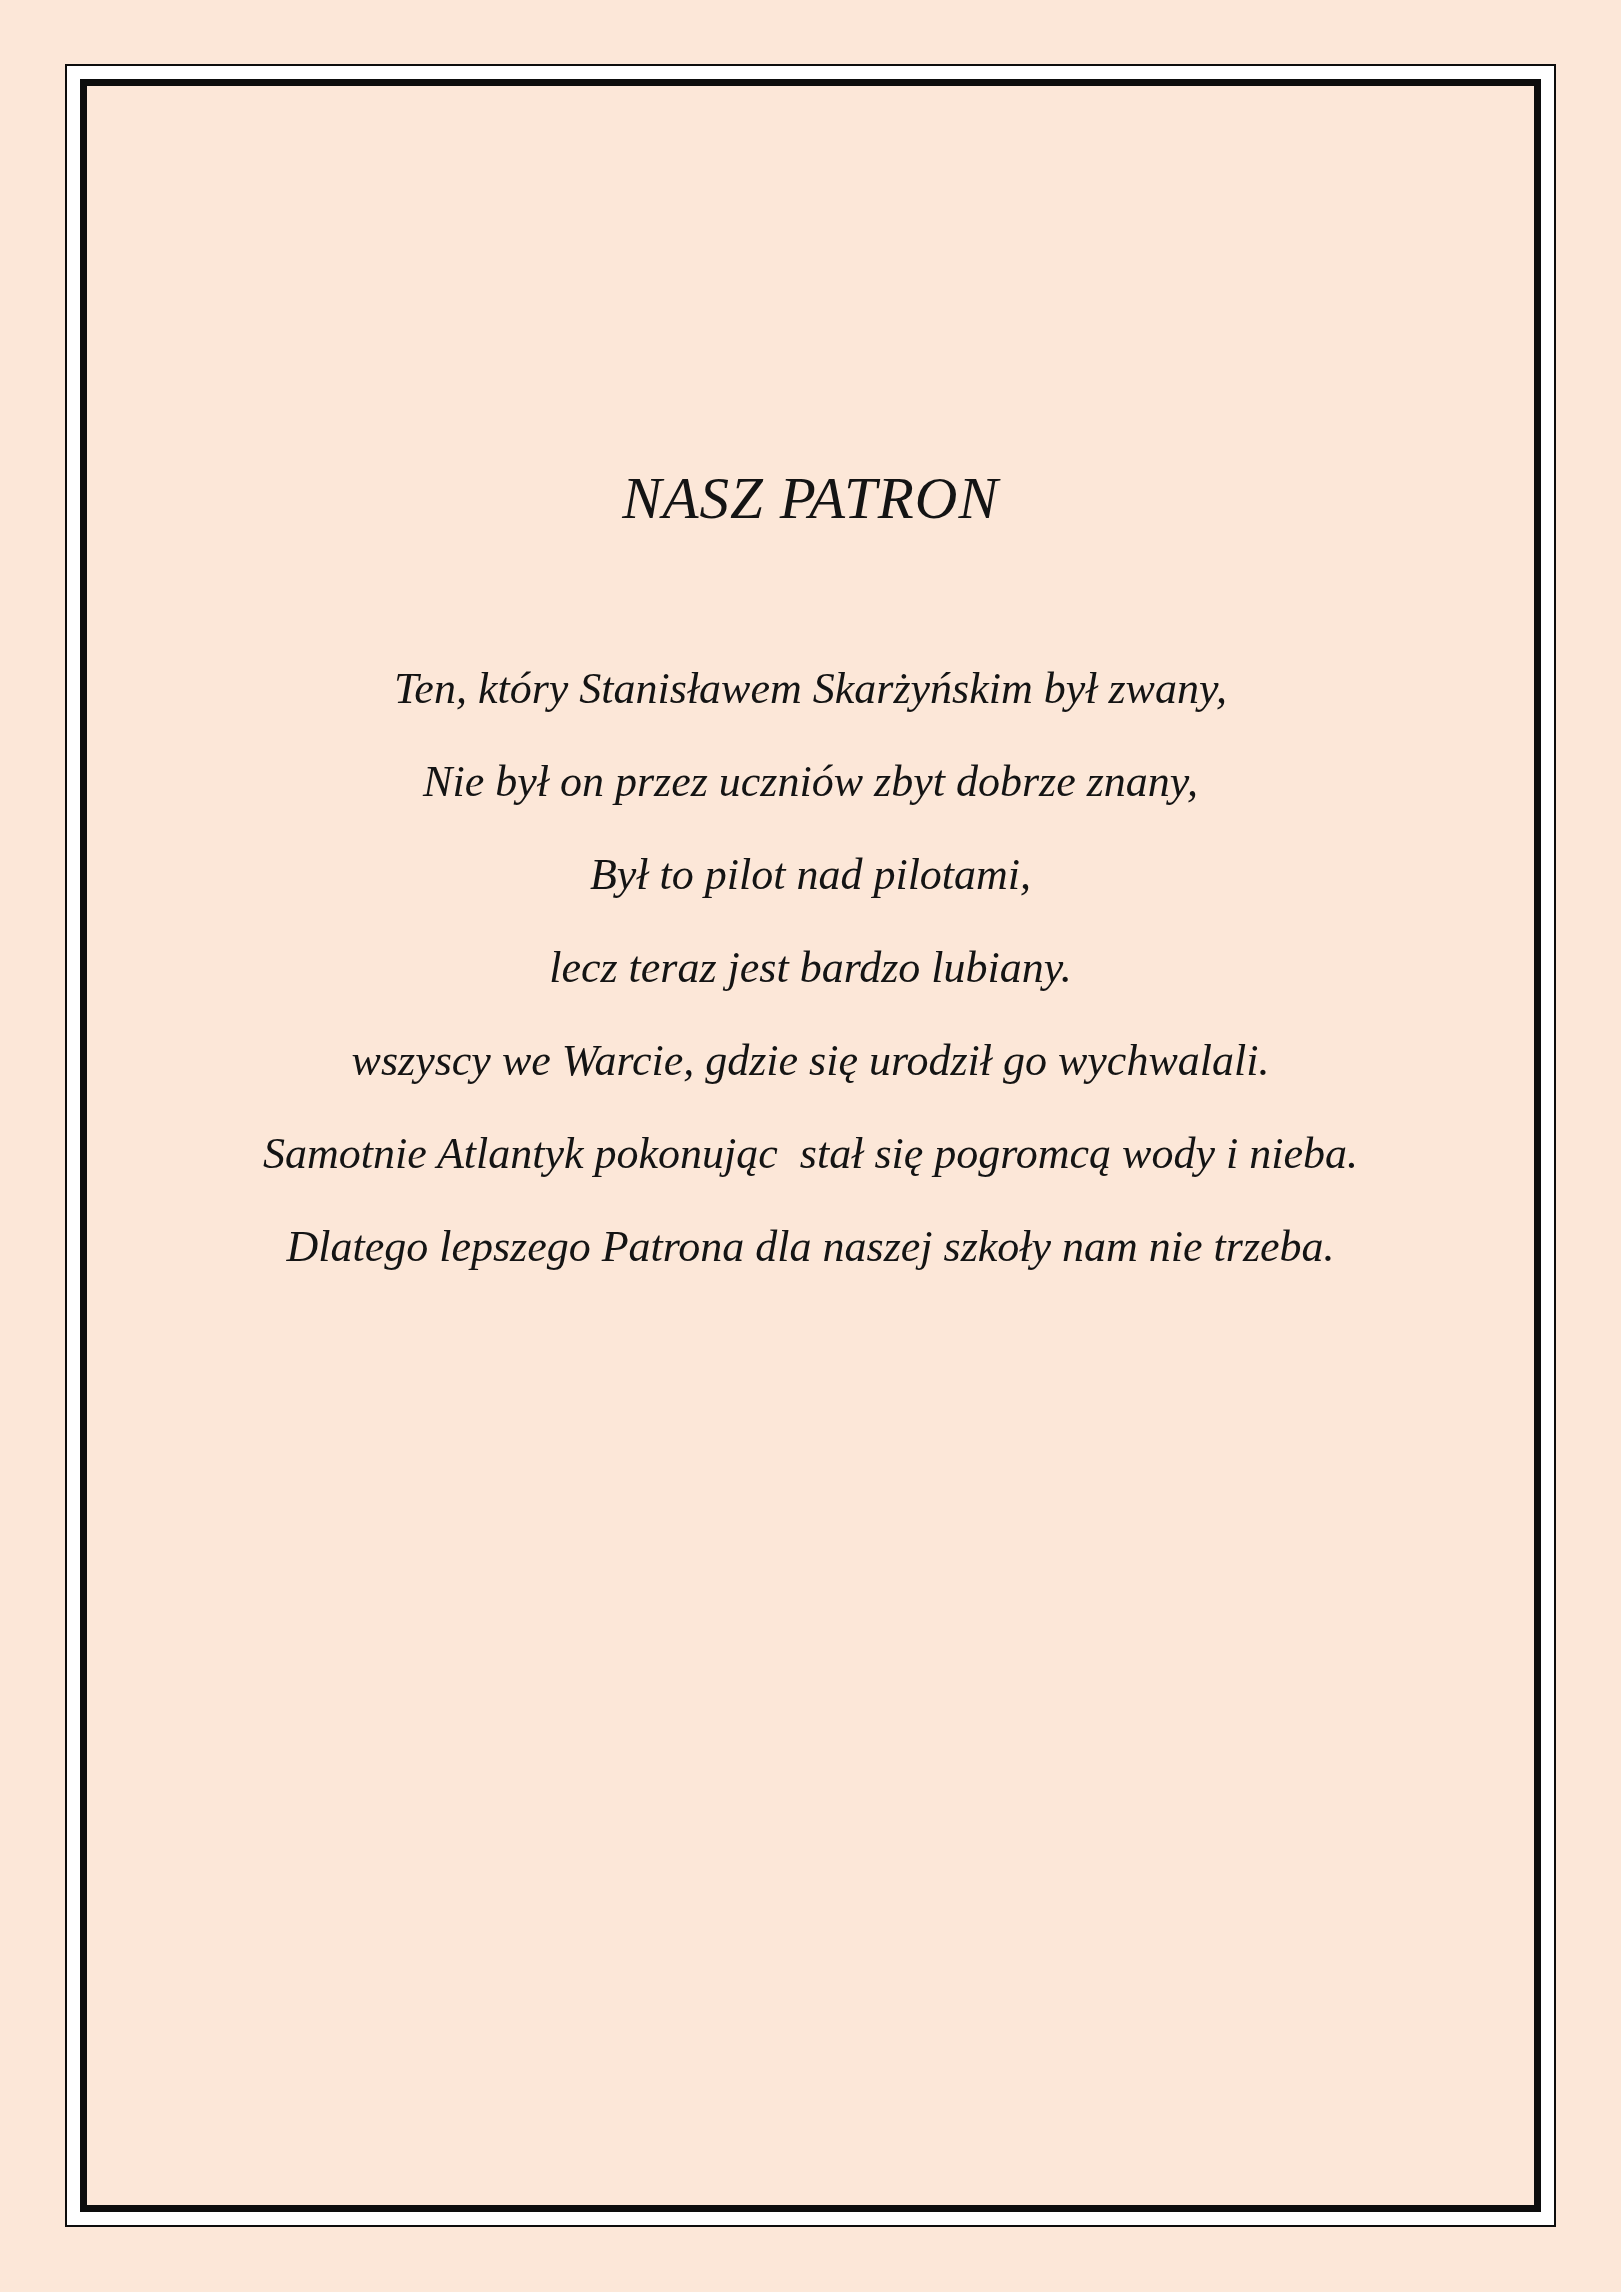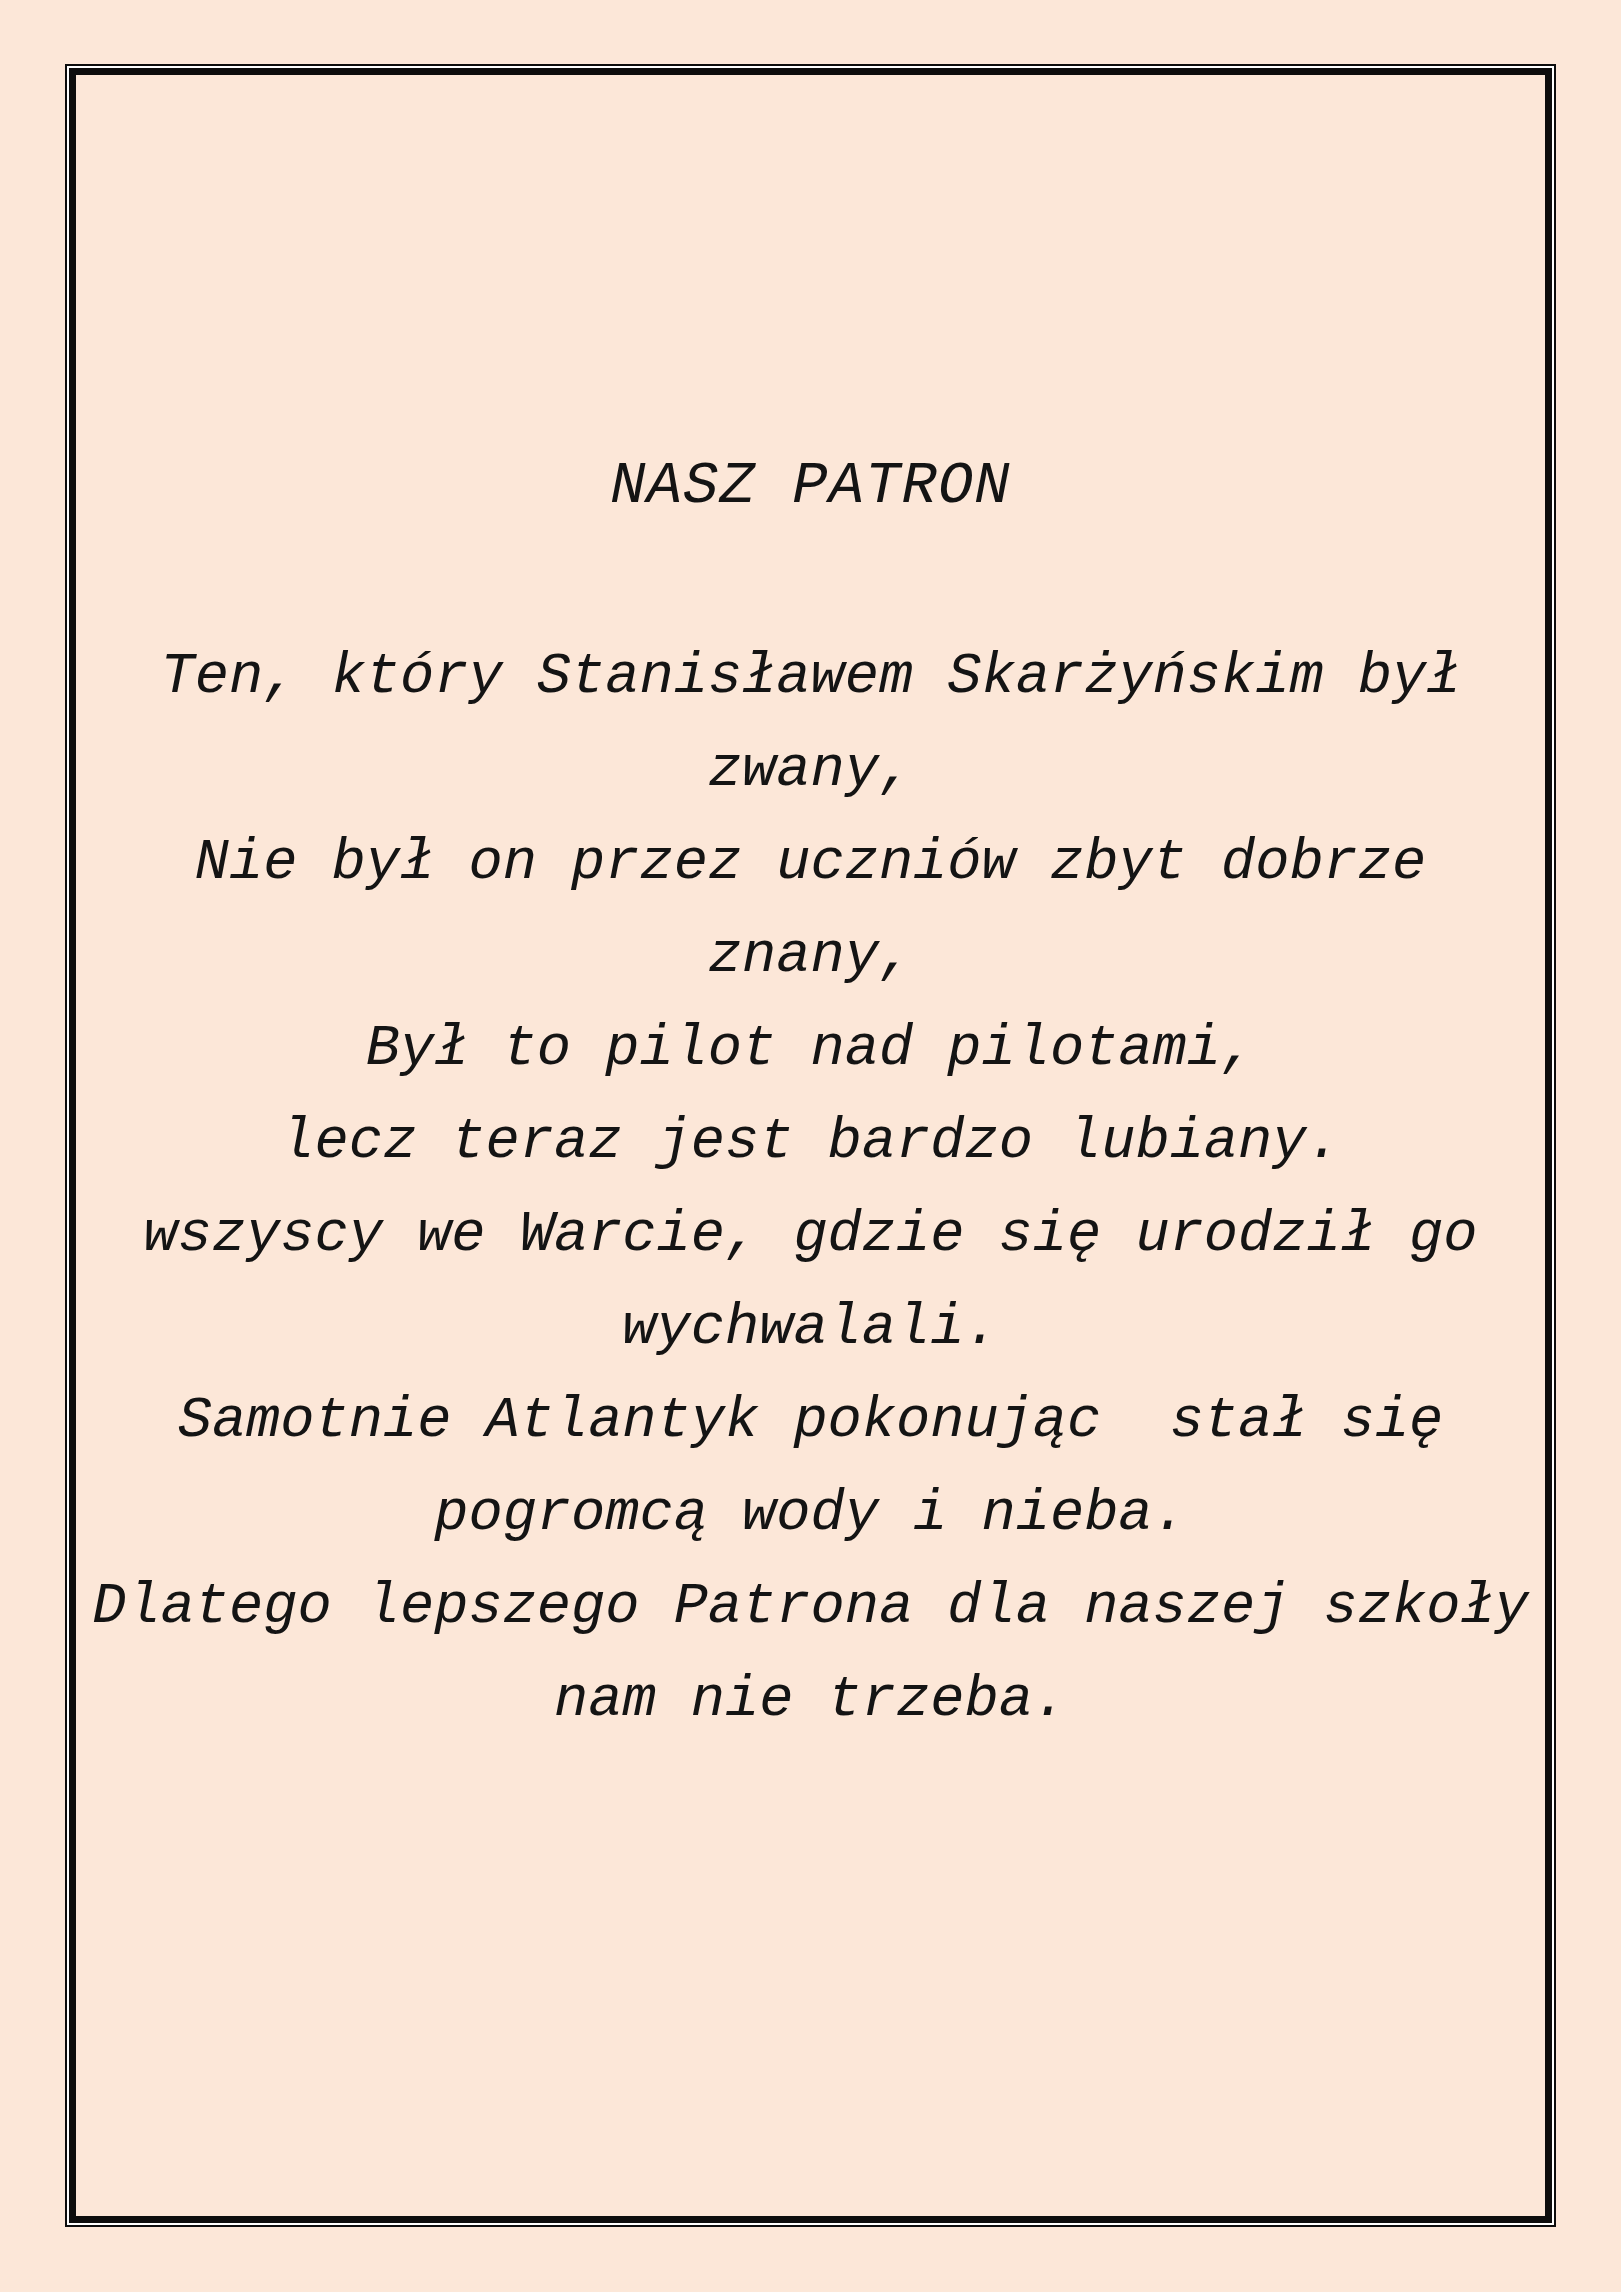--- a/index.html
+++ b/index.html
@@ -17,23 +17,22 @@
   }
   
   .frame-outer {
     position: absolute;
     top: 64px;
     left: 65px;
     right: 65px;
     bottom: 66px;
     border: 2px solid var(--frame-color, #0d0d0d);
     background: var(--frame-gap, #ffffff);
-    padding: 2px;
+    padding: 13px;
     box-sizing: border-box;
-    font-family: Liberation Mono, monospace;
   }
   .frame-inner {
     width: 100%;
     height: 100%;
     box-sizing: border-box;
     border: 7.8px solid var(--frame-color, #0d0d0d);
     background: var(--page-bg, #fce7d8);
   }
   .content {
     box-sizing: border-box;
@@ -49,21 +48,21 @@
     font-size: 59px;
     line-height: 94px;
     letter-spacing: 1px;
   }
   .poem {
     margin-top: 97px;
   }
   .poem-line {
     margin: 0;
     font-style: italic;
-    font-size: 57px;
+    font-size: 44px;
     line-height: 93px;
     white-space: pre-wrap;
   }
 </style>
 </head>
 <body>
 
 <div class="page">
   <div class="frame-outer">
     <div class="frame-inner">

